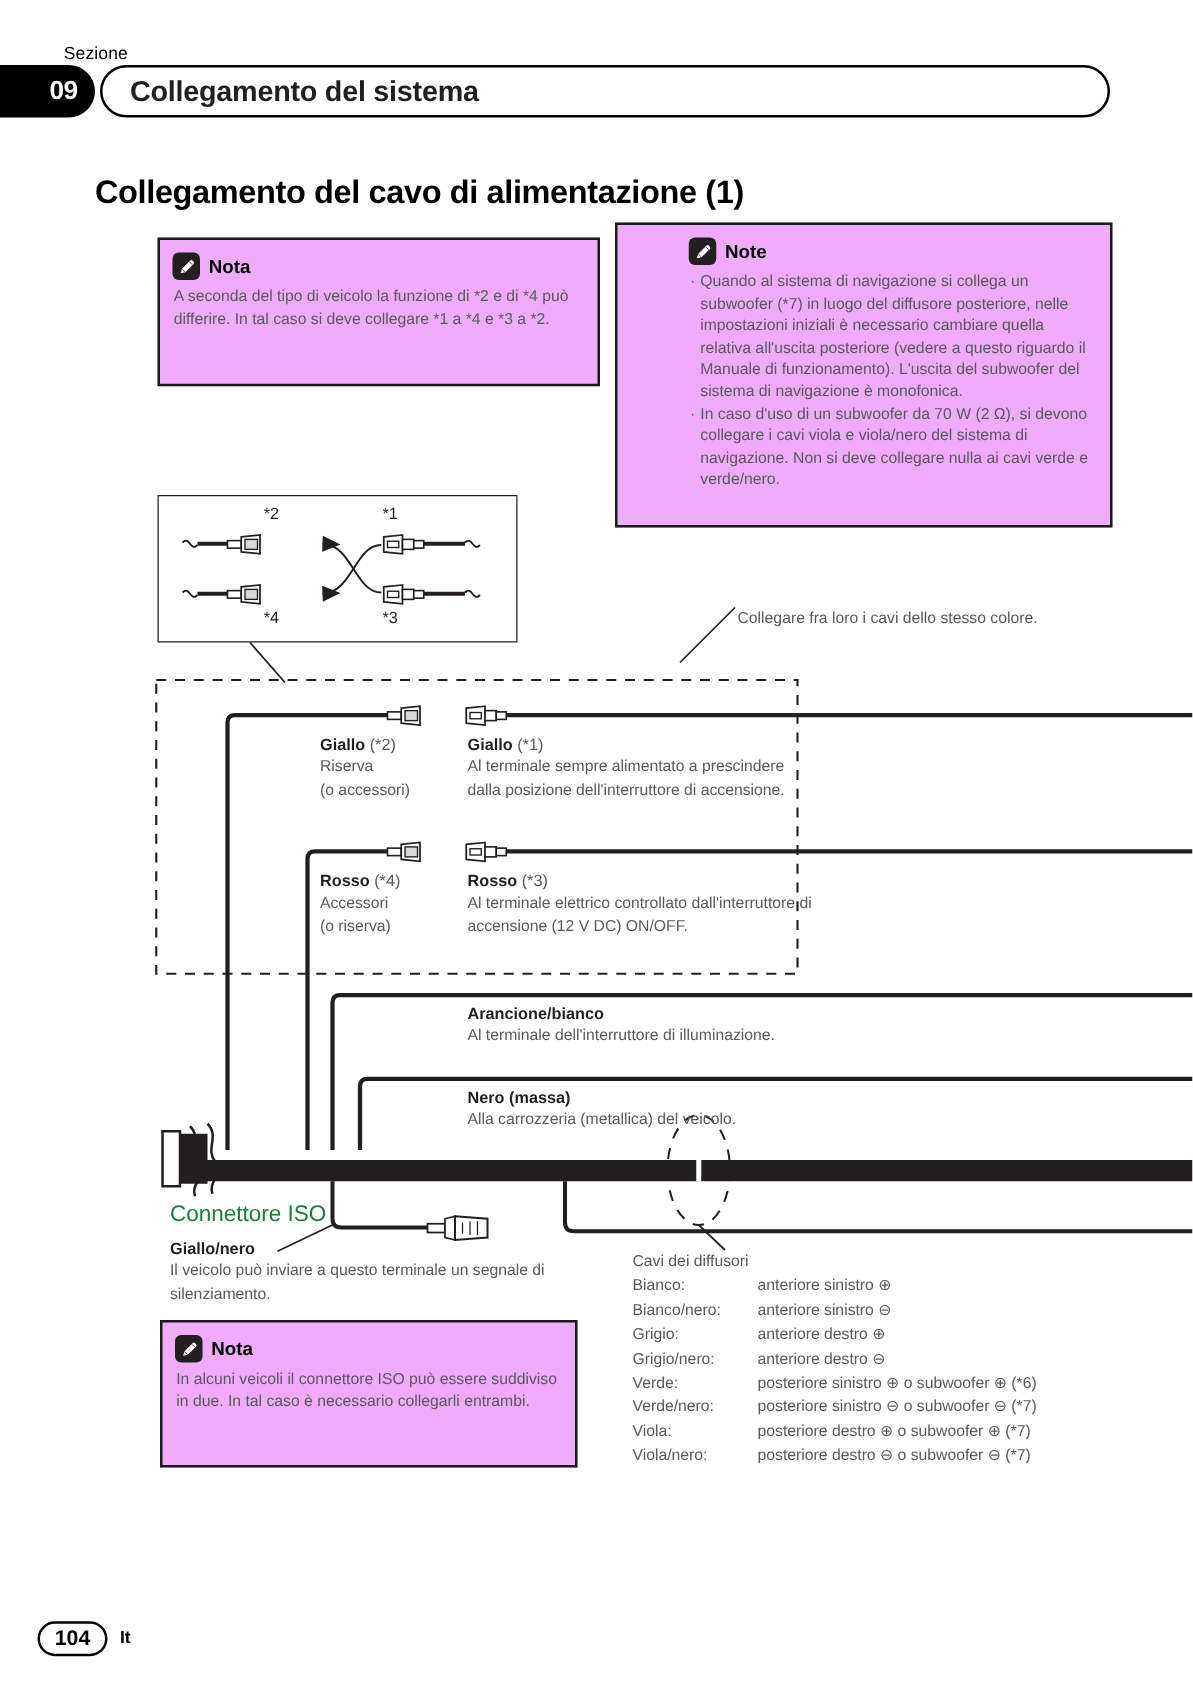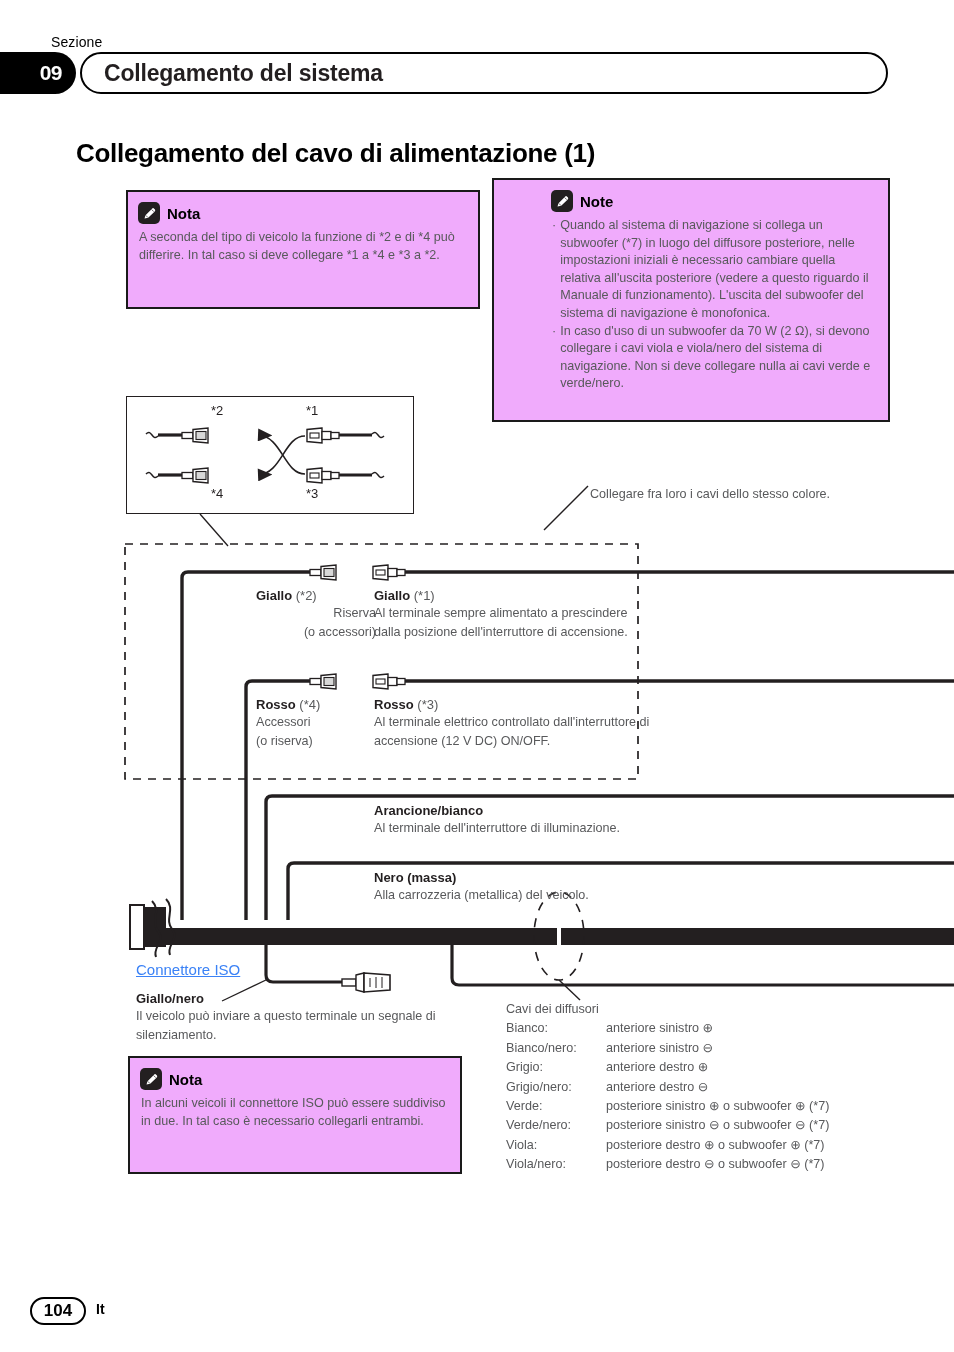--- a/index.html
+++ b/index.html
@@ -78,21 +78,21 @@
   #w-rosso3  { left:374px; top:697px; width:290px; }
   #w-arancione { left:374px; top:803px; width:400px; }
   #w-nero      { left:374px; top:870px; width:400px; }
 
   #anno-connect {
     position:absolute; left:590px; top:485px; width:250px;
     font-size:12.6px; line-height:18.6px; color:#58595b;
   }
   #lbl-iso {
     position:absolute; left:136px; top:961px;
-    font-size:15px; color:#3b82f6;text-decoration:underline;
+    font-size:18px; color:#15803d;
   }
   #w-gialloNero { position:absolute; left:136px; top:991px; width:330px; }
 
   
   #spk { position:absolute; left:506px; top:1000px; width:420px; }
   #spk .cap { font-size:12.6px; color:#58595b; line-height:19.4px; }
   #spk table { border-collapse:collapse; }
   #spk td { font-size:12.6px; color:#58595b; line-height:19.4px; padding:0; vertical-align:top; white-space:nowrap; }
   #spk td.c1 { width:100px; padding-right:4px; }
 
@@ -271,21 +271,21 @@
   <g>
     <path d="M452 945 L452 978 Q452 985 459 985 L954 985" stroke="#231f20" stroke-width="3.2" fill="none"></path>
   </g>
 </svg>
 
 <div class="wlabel" id="w-giallo2">
   <div class="ttl">
     <b>Giallo</b>
     <span class="n">(*2)</span>
   </div>
-  <div class="dsc" style="white-space:pre-line;text-align:right;">Riserva
+  <div class="dsc" style="white-space:pre-line;">Riserva
 (o accessori)</div>
 </div>
 
 <div class="wlabel" id="w-giallo1">
   <div class="ttl">
     <b>Giallo</b>
     <span class="n">(*1)</span>
   </div>
   <div class="dsc">Al terminale sempre alimentato a prescindere dalla posizione dell'interruttore di accensione.</div>
 </div>
@@ -361,21 +361,21 @@
         <tr>
           <td class="c1">Grigio:</td>
           <td>anteriore destro ⊕</td>
         </tr>
         <tr>
           <td class="c1">Grigio/nero:</td>
           <td>anteriore destro ⊖</td>
         </tr>
         <tr>
           <td class="c1">Verde:</td>
-          <td>posteriore sinistro ⊕ o subwoofer ⊕ (*7)</td>
+          <td>posteriore sinistro ⊕ o subwoofer ⊕ (*6)</td>
         </tr>
         <tr>
           <td class="c1">Verde/nero:</td>
           <td>posteriore sinistro ⊖ o subwoofer ⊖ (*7)</td>
         </tr>
         <tr>
           <td class="c1">Viola:</td>
           <td>posteriore destro ⊕ o subwoofer ⊕ (*7)</td>
         </tr>
         <tr>

